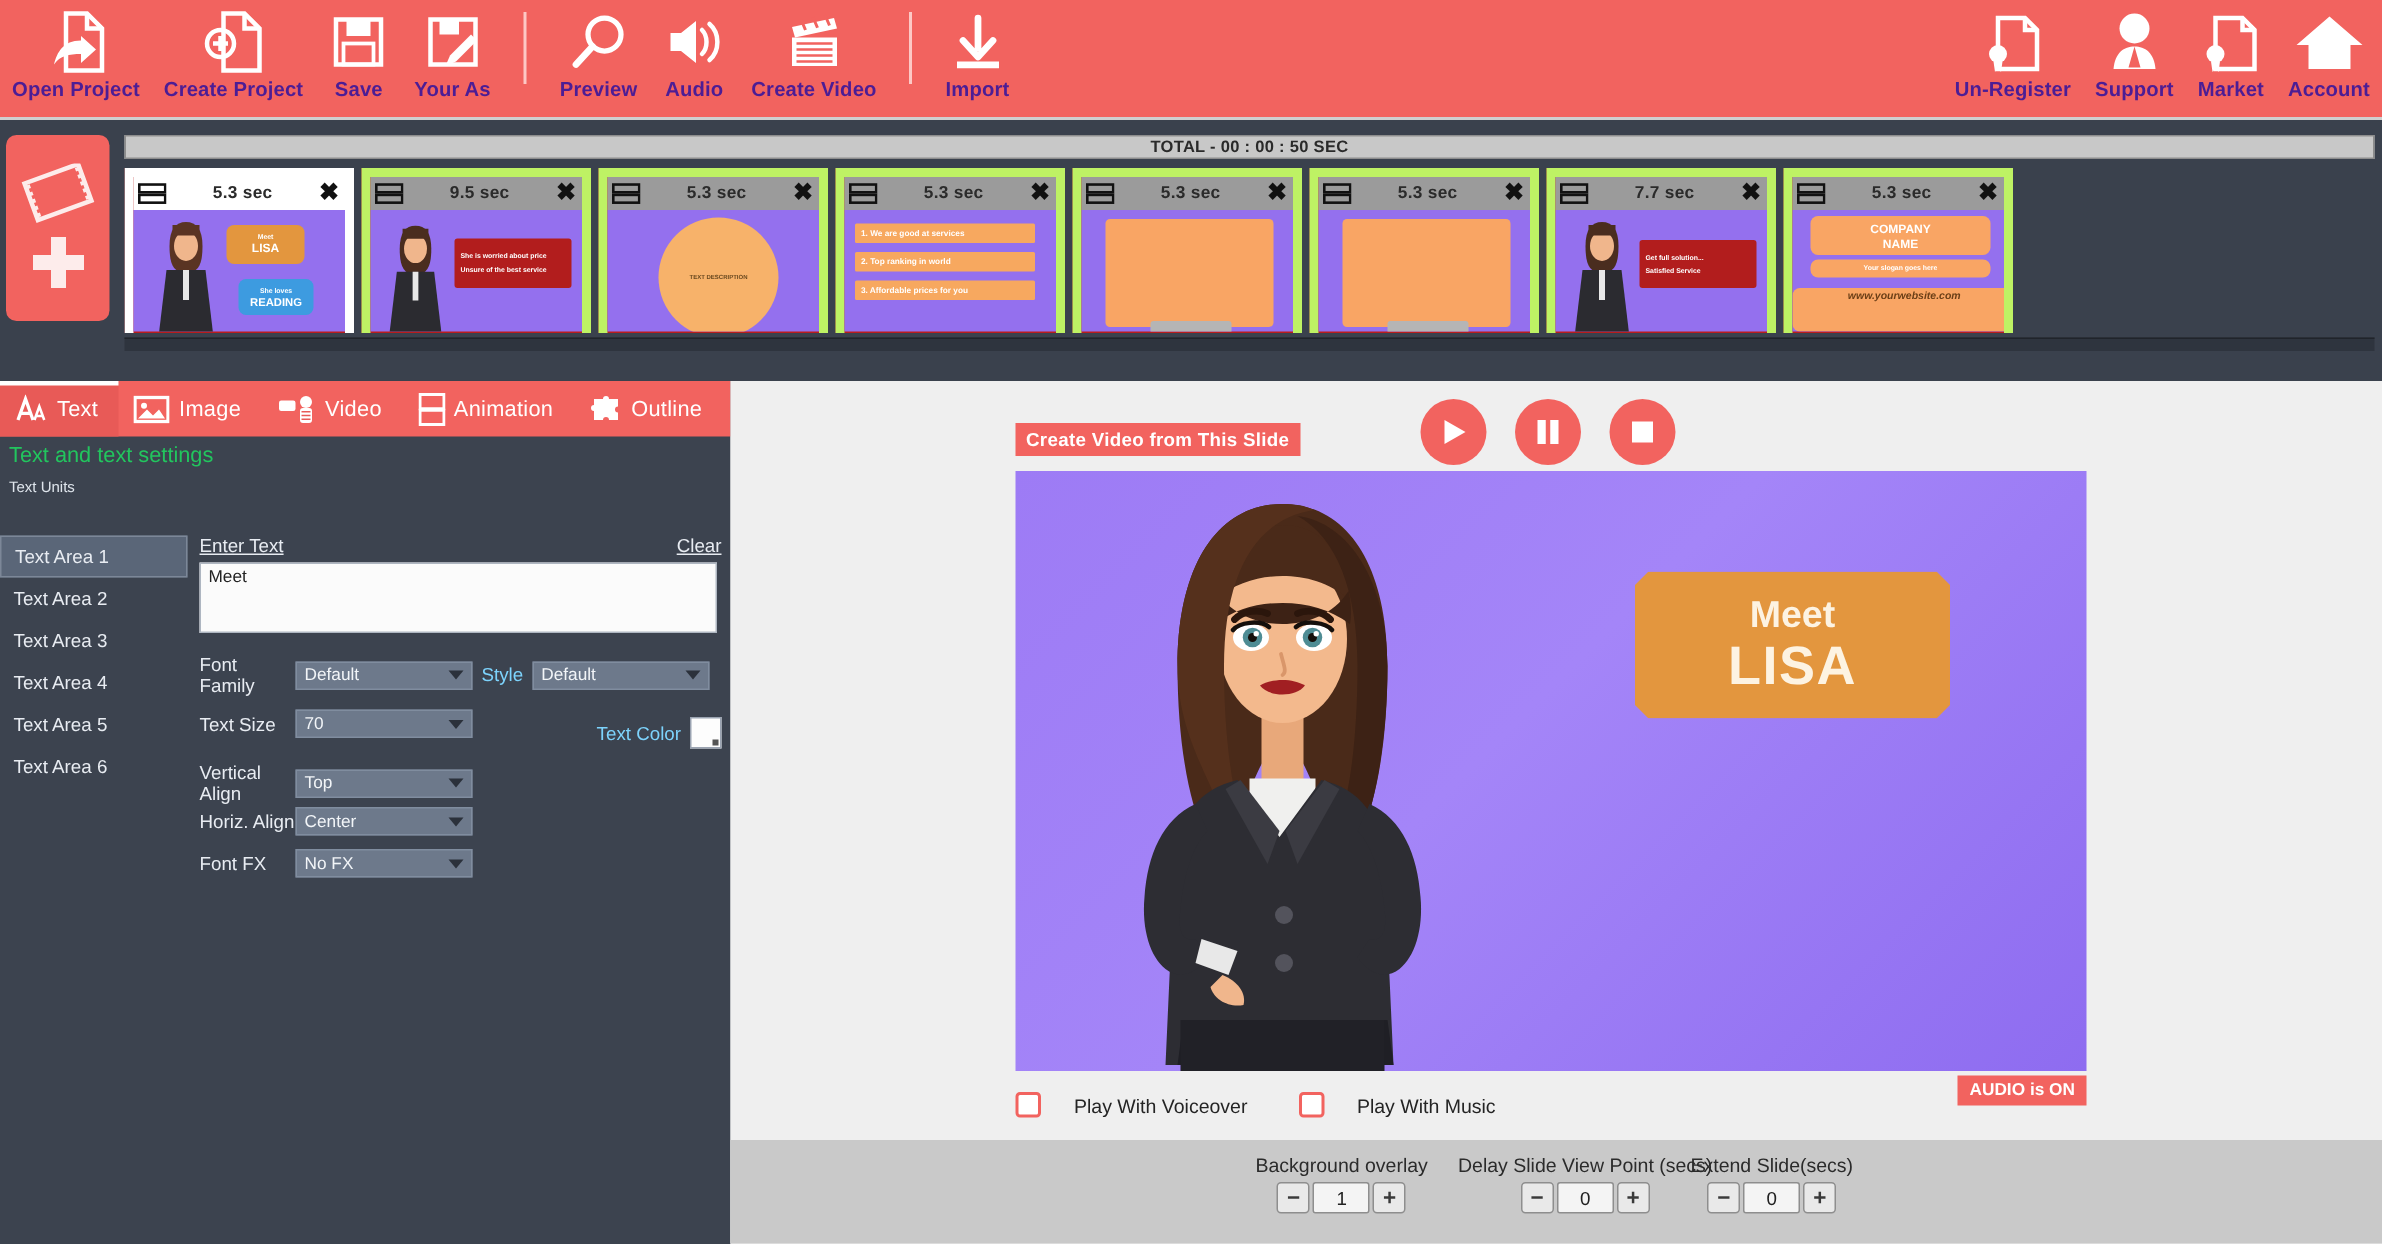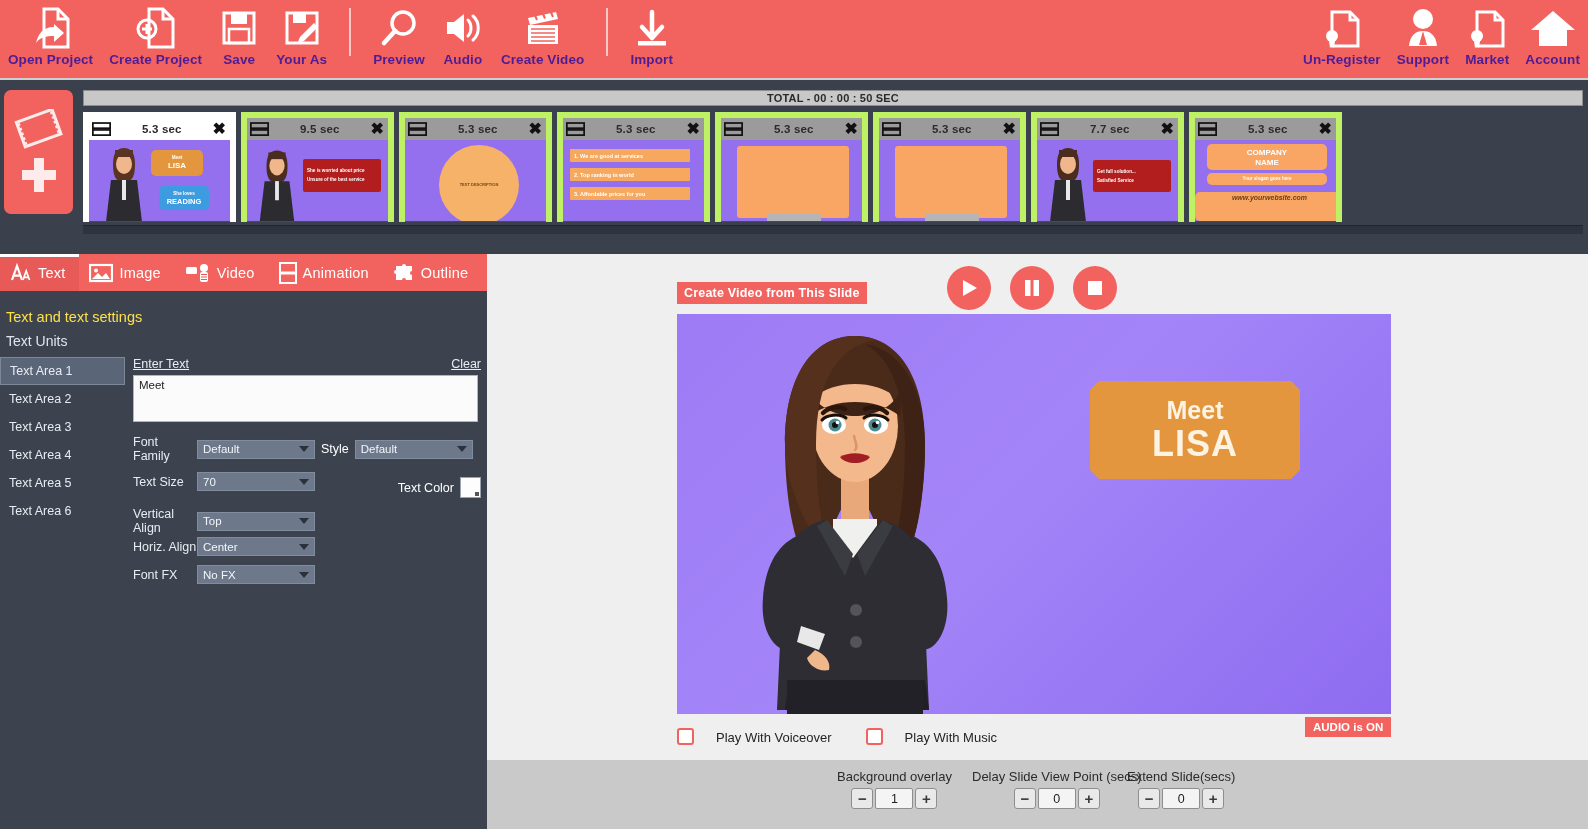--- a/index.html
+++ b/index.html
@@ -79,23 +79,23 @@
   }
   #tabs { display:flex; height:37px; background:#f2635f; }
   .tab {
     display:flex; align-items:center; gap:6px; padding:0 14px 0 10px; height:37px;
     color:#fff; font-size:14.5px; cursor:pointer; position:relative;
   }
   .tab.active { background:#e85a57; }
   .tab.active:after { content:""; position:absolute; left:0; right:0; top:0; height:3px; background:#ffffff; }
   .tab-label { font-weight:normal; letter-spacing:.2px; }
   #panel-title {
-    font-size:14.5px; color:#fde047; padding:18px 0 6px 6px; font-weight:normal;
-  }
-  #units-head { font-size:14px; color:#dfe5ec; padding:2px 0 4px 6px; }
+    font-size:14.5px; color:#22c55e; padding:5px 0 6px 6px; font-weight:normal;
+  }
+  #units-head { font-size:10px; color:#dfe5ec; padding:2px 0 4px 6px; }
   #units { position:absolute; left:0; top:103px; width:125px; }
   .unit {
     height:28px; display:flex; align-items:center; padding-left:9px;
     font-size:12.5px; color:#e8ecf2; cursor:pointer;
   }
   .unit.selected { background:#5a6678; border:1px solid #7c8798; }
   #formarea { position:absolute; left:133px; top:103px; width:348px; }
   .form-top { display:flex; justify-content:space-between; align-items:flex-end; }
   #enter-text-label { font-size:12.5px; color:#e8ecf2; text-decoration:underline; }
   #clear-link { font-size:12.5px; color:#e8ecf2; text-decoration:underline; cursor:pointer; }
@@ -106,21 +106,21 @@
   }
   .frow { display:flex; align-items:center; margin-top:9px; }
   .flabel { font-size:12.5px; color:#e8ecf2; width:64px; flex:0 0 auto; }
   .sel {
     width:118px; height:19px; background:#6d798b; border:1px solid #808d9f;
     display:flex; align-items:center; justify-content:space-between;
     padding:0 3px 0 5px; font-size:11.5px; color:#f2f5f8; cursor:pointer;
   }
   .caret { width:0;height:0;border-left:5px solid transparent;border-right:5px solid transparent;
            border-top:6px solid #2b313b; margin-right:2px; }
-  .flabel-r { font-size:12.5px; color:#ffffff; margin-left:6px; margin-right:6px; }
+  .flabel-r { font-size:12.5px; color:#7dd3fc; margin-left:6px; margin-right:6px; }
   #textcolor-row { display:flex; align-items:center; justify-content:flex-end;
                    width:348px; margin-top:9px; }
   #color-swatch { width:21px; height:21px; background:#fdfdfd; border:1px solid #9aa3b1; position:relative; }
   #color-swatch:after { content:""; position:absolute; right:1px; bottom:1px; width:4px;height:4px;background:#555; }
 
   
   #right { position:absolute; left:487px; top:254px; width:1101px; height:575px; background:#efefef; }
   #createvid-btn {
     position:absolute; left:190px; top:28px; background:#f2635f; color:#fff;
     font-size:12.5px; font-weight:bold; padding:4px 7px; cursor:pointer; letter-spacing:.2px;

